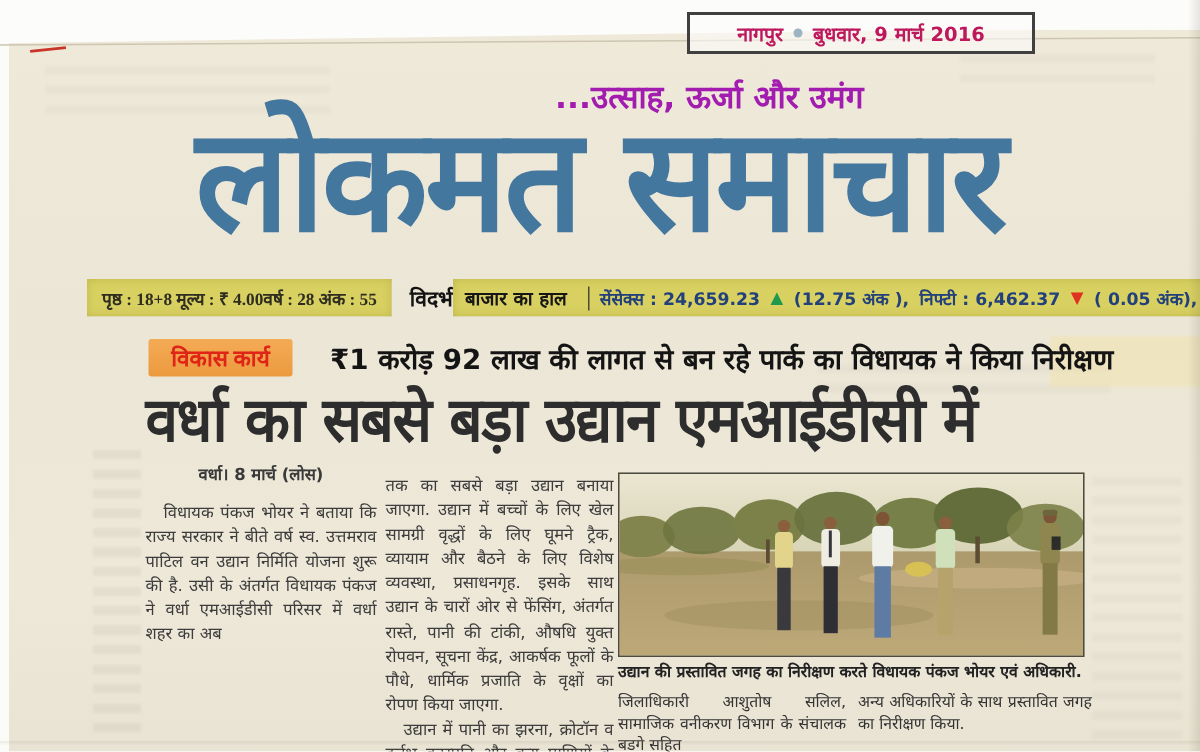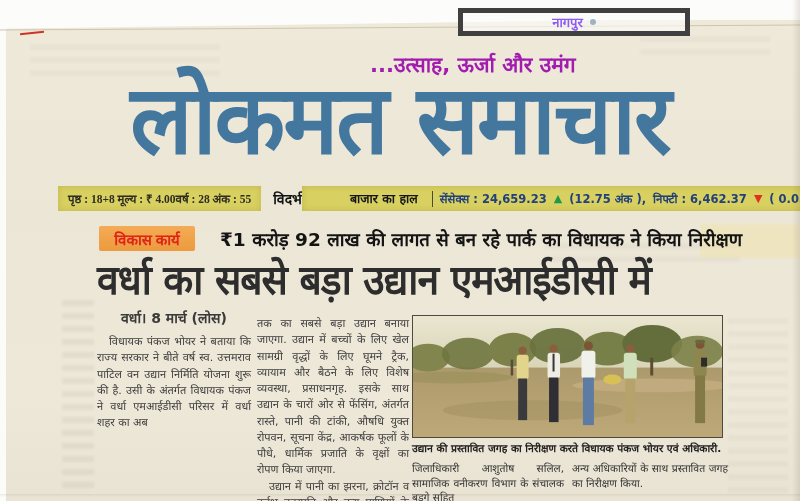--- a/index.html
+++ b/index.html
@@ -45,23 +45,23 @@
     filter:blur(1.2px); opacity:.55;
   }
   .bleed.light { opacity:.3; }
   .bleed-yellow {
     position:absolute; left:700px; top:224px; width:100px; height:34px;
     background:#f2e3a6; opacity:.45; filter:blur(1px); z-index:4;
   }
   
   .date-box {
     position:absolute; left:458px; top:8px; width:232px; height:28px;
-    border:5px solid #404040; background:rgba(252,252,250,.6);
+    border:2px solid #404040; background:rgba(252,252,250,.6);
     display:flex; align-items:center; justify-content:center; gap:7px;
-    font-size:13px; font-weight:bold; color:#8b5cf6; z-index:6;text-align:right;
+    font-size:13px; font-weight:bold; color:#be185d; z-index:6;text-align:right;
   }
   .date-dot { width:6px; height:6px; border-radius:50%; background:#9db3c2; }
   .tagline {
     position:absolute; right:10px; top:50px; width:420px;
     text-align:left; font-size:21px; font-weight:bold; color:#a21caf; z-index:6;
   }
   .masthead {
     position:absolute; left:20px; top:58px; width:760px; height:126px;
     display:flex; align-items:center; justify-content:center;
     font-size:92px; font-weight:bold; letter-spacing:-2px; line-height:1;
@@ -73,21 +73,21 @@
     position:absolute; left:58px; top:186px; width:742px; height:25px;
     display:flex; align-items:stretch; z-index:6; overflow:hidden;
   }
   .seg { display:flex; align-items:center; }
   .seg.yellow { background:#d8d061; box-shadow:inset 0 0 6px rgba(120,110,20,.25); }
   .seg1 { width:212px; justify-content:center; padding:0 10px;font-family:Liberation Serif, serif; }
   .seg1 span { font-size:11.5px; font-weight:bold; color:#2e2d20; white-space:nowrap; }
   .seg-gap { width:66px; justify-content:center; }
   .edition { font-size:14px; font-weight:bold; color:#131313;padding-left:12px; }
   .seg2 { flex:1; padding:0 8px; gap:7px; white-space:nowrap; }
-  .mkt-label { font-size:12.5px; font-weight:bold; color:#161616; padding-right:7px;margin-left:40px; }
+  .mkt-label { font-size:12.5px; font-weight:bold; color:#161616; padding-right:7px; }
   .mkt-div { width:1px; height:16px; background:#4a4a35; }
   .mkt { font-size:11.5px; font-weight:bold; color:#22407a; }
   .tri-up { color:#1f9a4d; font-size:11px; }
   .tri-down { color:#e0301f; font-size:11px; }
   
   .badge {
     position:absolute; left:99px; top:226px; width:96px; height:25px;
     background:linear-gradient(180deg,#f4ab55,#ec9a3e);
     display:flex; align-items:center; justify-content:center;
     font-size:15px; font-weight:bold; color:#df2517; z-index:6; border-radius:2px;font-family:Liberation Serif, serif;
@@ -96,21 +96,21 @@
     position:absolute; left:204px; top:226px; width:560px;
     font-size:18.5px; font-weight:bold; color:#141414; z-index:6; white-space:nowrap;margin-left:16px;
   }
   .headline {
     position:absolute; left:97px; top:250px; width:660px;
     font-size:39px; font-weight:bold; letter-spacing:-1px; color:#2d2d2d;
     z-index:6; white-space:nowrap; transform:scaleY(1.05); transform-origin:left top;
   }
   .dateline {
     position:absolute; left:97px; top:308px; width:154px; text-align:center;
-    font-size:14px; font-weight:bold; color:#3a3a3a; z-index:6;
+    font-size:11px; font-weight:bold; color:#3a3a3a; z-index:6;
   }
   .col { position:absolute; z-index:6; font-size:11px; line-height:1.48;
          text-align:justify; color:#3c3c3c; }
   .col1 { left:97px; top:334px; width:154px; }
   .col2 { left:257px; top:316px; width:152px; }
   .col p.indent { text-indent:12px; }
   
   .photo {
     position:absolute; left:412px; top:315px; width:311px; height:123px;
     border:1px solid #4d4a40; z-index:6; overflow:hidden; background:#cfc9ad;
@@ -136,20 +136,21 @@
 <div class="bleed light" style="left:30px;top:44px;width:190px;height:32px;"></div>
 <div class="bleed light" style="left:640px;top:36px;width:130px;height:22px;"></div>
 <div class="bleed light" style="left:545px;top:243px;width:195px;height:20px;"></div>
 <div class="bleed" style="left:62px;top:300px;width:32px;height:195px;"></div>
 <div class="bleed light" style="left:728px;top:318px;width:60px;height:175px;"></div>
 <div class="bleed-yellow"></div>
 
 <div class="date-box">
   <span>नागपुर</span>
   <span class="date-dot"></span>
+  <span>बुधवार, 9 मार्च 2016</span>
 </div>
 <div class="tagline">...उत्साह, ऊर्जा और उमंग</div>
 <div class="masthead">लोकमत समाचार</div>
 
 <div class="info-strip">
   <div class="seg yellow seg1">
     <span>पृष्ठ : 18+8  मूल्य : ₹ 4.00</span>
     <span>वर्ष : 28  अंक : 55</span>
   </div>
   <div class="seg seg-gap">

